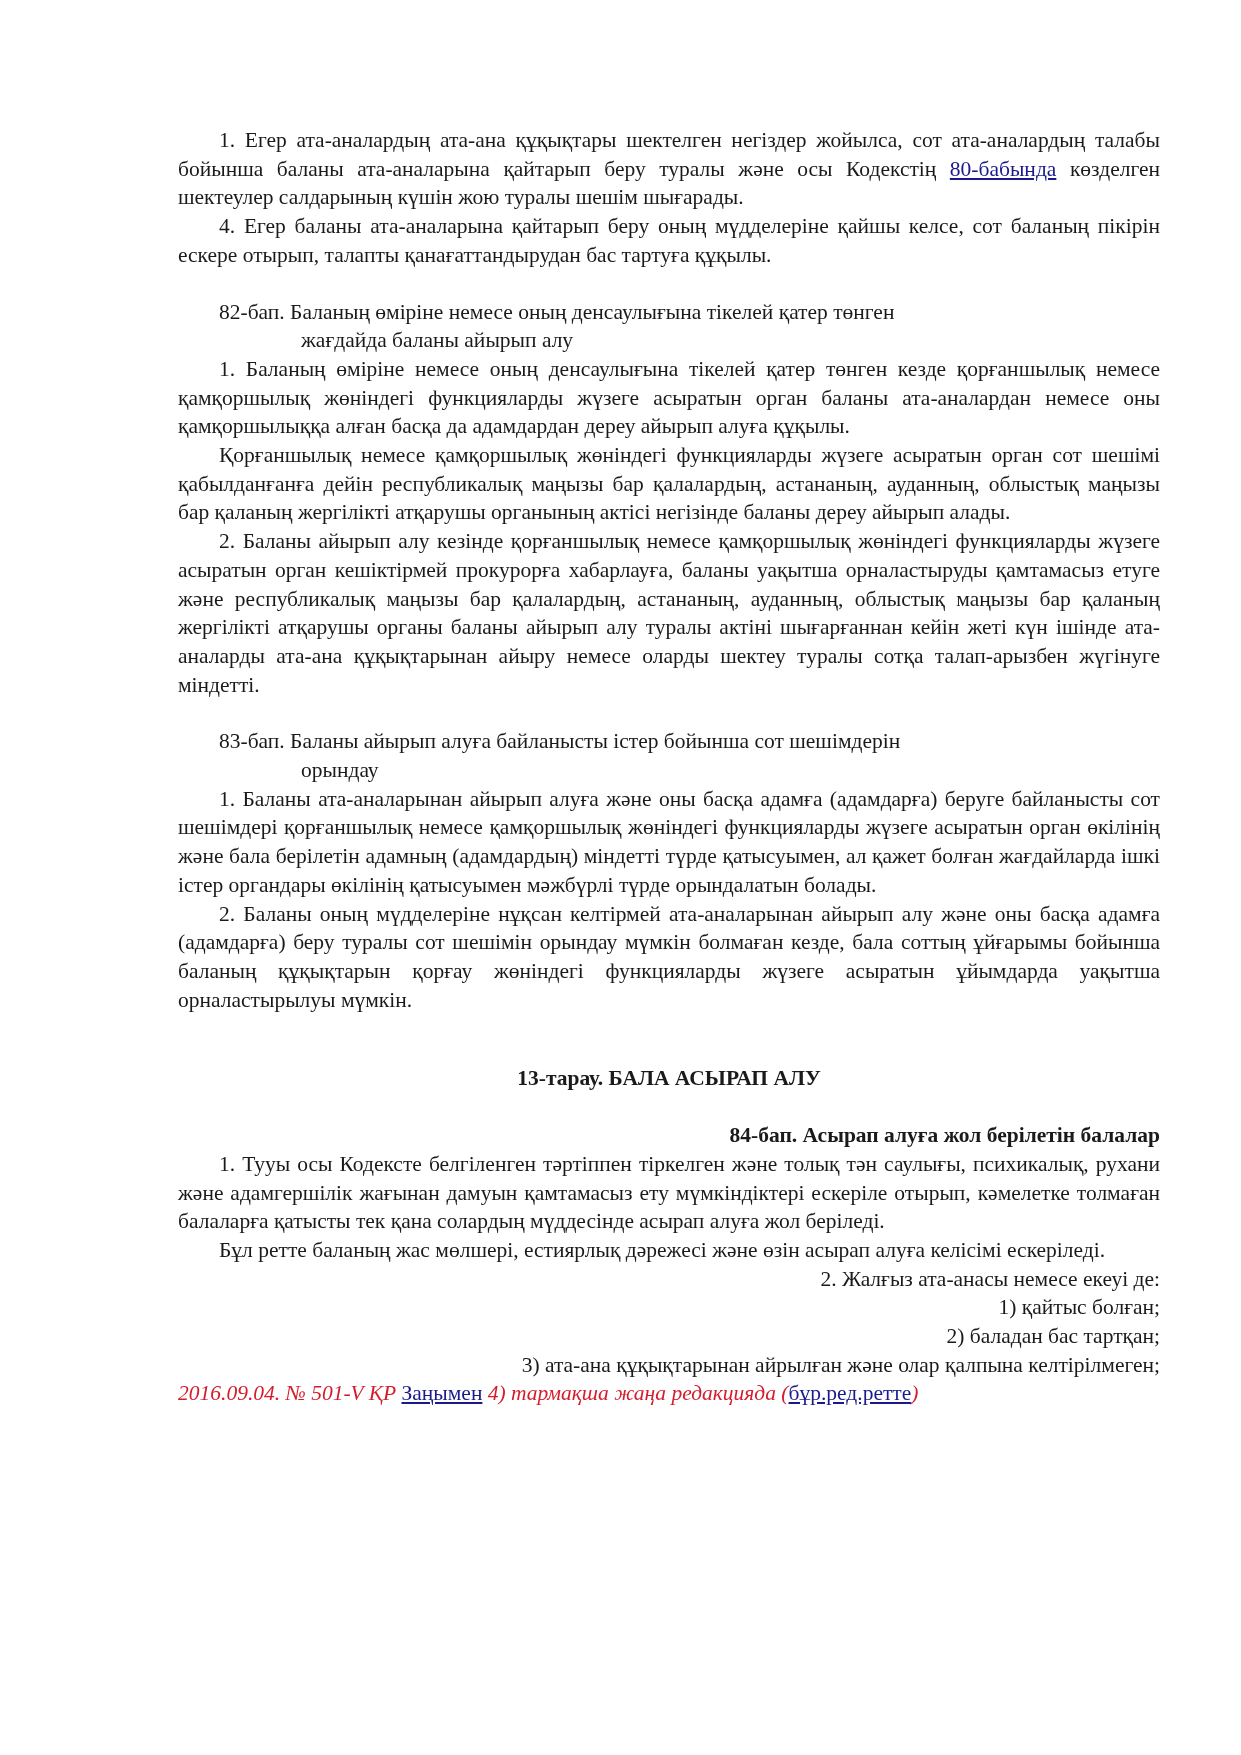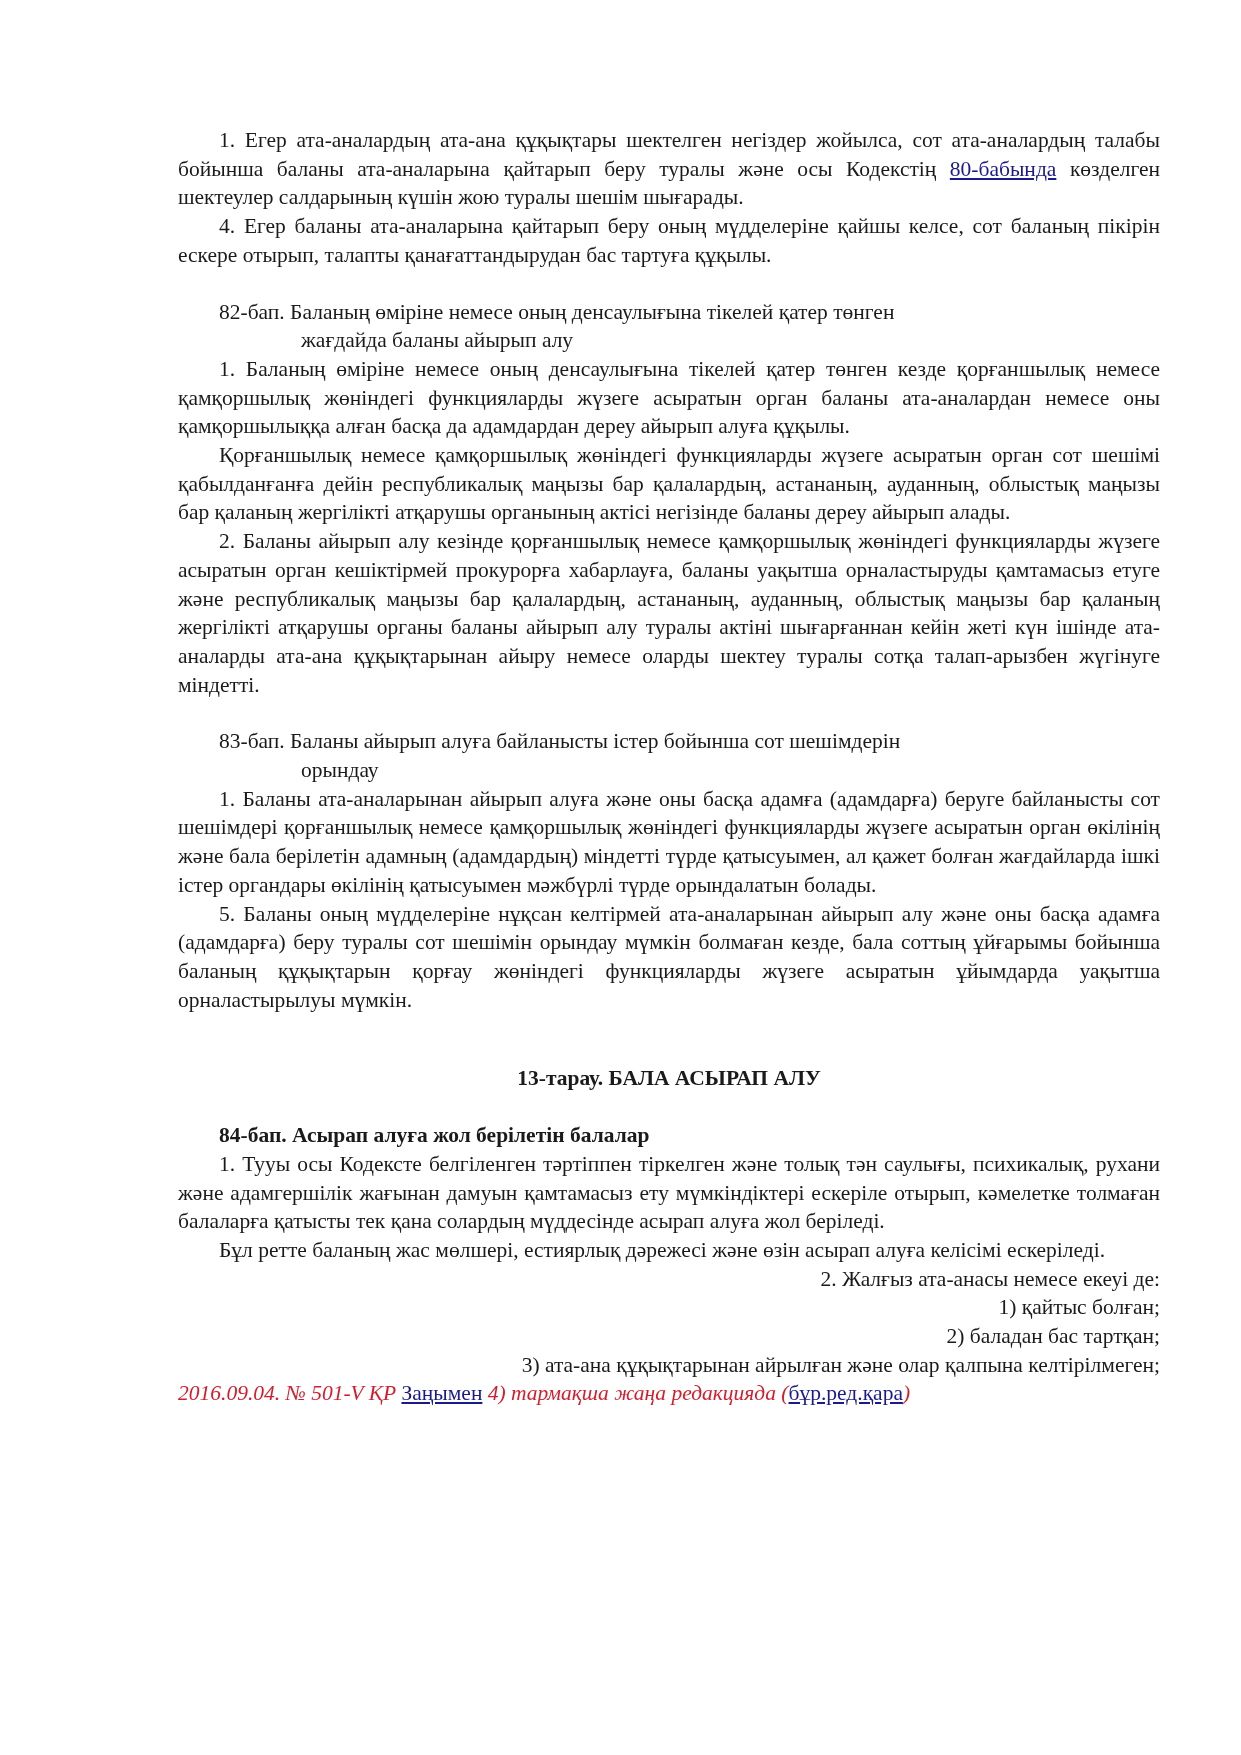--- a/index.html
+++ b/index.html
@@ -33,21 +33,21 @@
       text-indent: 0;
       padding-left: 41px;
     }
     .heading .cont {
       display: block;
       padding-left: 82px;
     }
     .heading-simple {
       font-weight: bold;
       text-indent: 41px;
-      text-align: left;
+      text-align: right;
     }
     .chapter {
       font-weight: bold;
       text-align: center;
       text-indent: 0;
     }
     .gap-md { height: 28px; }
     .gap-lg { height: 50px; }
     a.link {
       color: #1a1a8c;
@@ -85,33 +85,33 @@
   <p>Қорғаншылық немесе қамқоршылық жөніндегі функцияларды жүзеге асыратын орган сот шешімі қабылданғанға дейін республикалық маңызы бар қалалардың, астананың, ауданның, облыстық маңызы бар қаланың жергілікті атқарушы органының актісі негізінде баланы дереу айырып алады.</p>
   <p>2. Баланы айырып алу кезінде қорғаншылық немесе қамқоршылық жөніндегі функцияларды жүзеге асыратын орган кешіктірмей прокурорға хабарлауға, баланы уақытша орналастыруды қамтамасыз етуге және республикалық маңызы бар қалалардың, астананың, ауданның, облыстық маңызы бар қаланың жергілікті атқарушы органы баланы айырып алу туралы актіні шығарғаннан кейін жеті күн ішінде ата-аналарды ата-ана құқықтарынан айыру немесе оларды шектеу туралы сотқа талап-арызбен жүгінуге міндетті.</p>
 
   <div class="gap-md"></div>
 
   <p class="heading">
     <span>83-бап. Баланы айырып алуға байланысты істер бойынша сот шешімдерін</span>
     <span class="cont">орындау</span>
   </p>
   <p>1. Баланы ата-аналарынан айырып алуға және оны басқа адамға (адамдарға) беруге байланысты сот шешімдері қорғаншылық немесе қамқоршылық жөніндегі функцияларды жүзеге асыратын орган өкілінің және бала берілетін адамның (адамдардың) міндетті түрде қатысуымен, ал қажет болған жағдайларда ішкі істер органдары өкілінің қатысуымен мәжбүрлі түрде орындалатын болады.</p>
-  <p>5. Баланы оның мүдделеріне нұқсан келтірмей ата-аналарынан айырып алу және оны басқа адамға (адамдарға) беру туралы сот шешімін орындау мүмкін болмаған кезде, бала соттың ұйғарымы бойынша баланың құқықтарын қорғау жөніндегі функцияларды жүзеге асыратын ұйымдарда уақытша орналастырылуы мүмкін.</p>
+  <p>2. Баланы оның мүдделеріне нұқсан келтірмей ата-аналарынан айырып алу және оны басқа адамға (адамдарға) беру туралы сот шешімін орындау мүмкін болмаған кезде, бала соттың ұйғарымы бойынша баланың құқықтарын қорғау жөніндегі функцияларды жүзеге асыратын ұйымдарда уақытша орналастырылуы мүмкін.</p>
 
   <div class="gap-lg"></div>
 
   <p class="chapter">13-тарау. БАЛА АСЫРАП АЛУ</p>
 
   <div class="gap-md"></div>
 
   <p class="heading-simple">84-бап. Асырап алуға жол берілетін балалар</p>
   <p>1. Тууы осы Кодексте белгіленген тәртіппен тіркелген және толық тән саулығы, психикалық, рухани және адамгершілік жағынан дамуын қамтамасыз ету мүмкіндіктері ескеріле отырып, кәмелетке толмаған балаларға қатысты тек қана солардың мүддесінде асырап алуға жол беріледі.</p>
   <p>Бұл ретте баланың жас мөлшері, естиярлық дәрежесі және өзін асырап алуға келісімі ескеріледі.</p>
   <p class="item">2. Жалғыз ата-анасы немесе екеуі де:</p>
   <p class="item">1) қайтыс болған;</p>
   <p class="item">2) баладан бас тартқан;</p>
   <p class="item">3) ата-ана құқықтарынан айрылған және олар қалпына келтірілмеген;</p>
 
   <p class="note">
-    <span>2016.09.04. № 501-V ҚР </span><a class="link">Заңымен</a><span> 4) тармақша жаңа редакцияда (</span><a class="link">бұр.ред.қара</a><span>)</span>
+    <span>2016.09.04. № 501-V ҚР </span><a class="link">Заңымен</a><span> 4) тармақша жаңа редакцияда (</span><a class="link">бұр.ред.ретте</a><span>)</span>
   </p>
 
 </div>
 
 </body></html>

